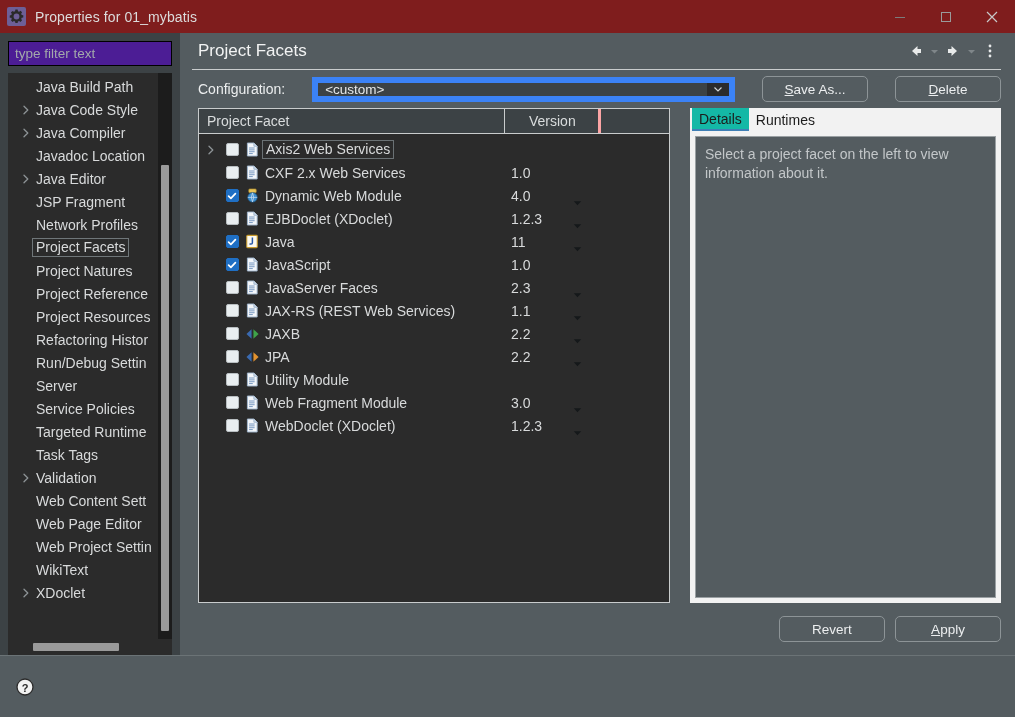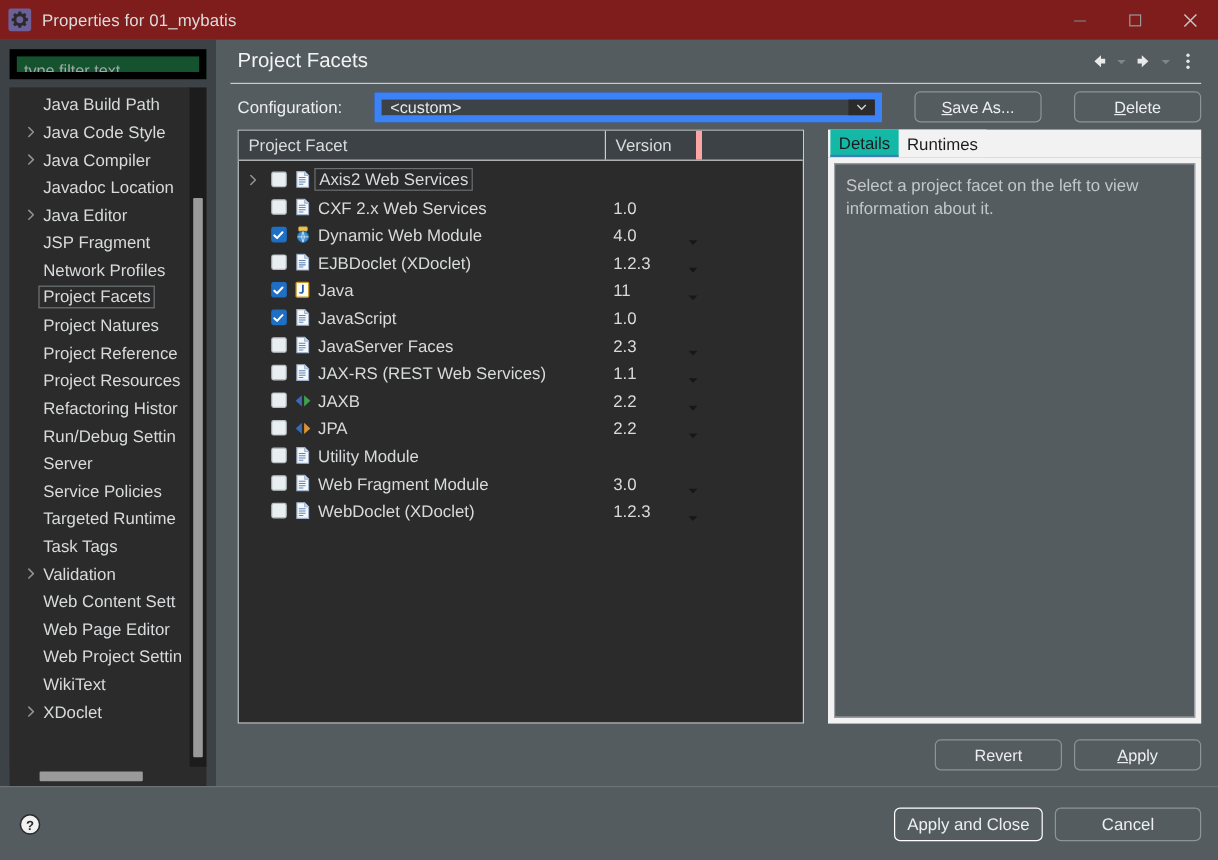--- a/index.html
+++ b/index.html
@@ -53,22 +53,22 @@
 
   
   #left {
     width: 180px; flex: 0 0 180px;
     background: #3c4245;
     display:flex; flex-direction:column;
     padding: 8px 8px 0 8px;
   }
   #filter {
     height: 25px; flex: 0 0 25px;
-    background: #14532d;
-    border: 6px solid #000000;
+    background: #4c1d95;
+    border: 1px solid #000000;
     color: #a3a9ab;
     font-size: 13.5px;
     padding: 0 6px;
     line-height: 23px;
     margin-bottom: 7px;
     overflow:hidden; white-space:nowrap;
   }
   #treewrap {
     flex: 1 1 auto;
     position: relative;
@@ -199,21 +199,21 @@
   }
   #facethead {
     height: 25px; flex:0 0 25px;
     display:flex;
     background: #3c4245;
     border-bottom: 1px solid #c9cccd;
     color:#d9dcdd; font-size:14px;
   }
   .hcell { display:flex; align-items:center; padding-left:8px; }
   .hcell.c1 { width: 306px; flex:0 0 306px; border-right:1px solid #c9cccd; }
-  .hcell.c2 { width: 80px; flex:0 0 80px; border-right:5px solid #fca5a5; }
+  .hcell.c2 { width: 80px; flex:0 0 80px; border-right:3px solid #fca5a5;margin-left:16px; }
   .hcell.c3 { flex:1 1 auto; }
   #facetbody { flex:1 1 auto; overflow:hidden; padding-top: 4px; }
   .frow { height: 23px; display:flex; align-items:center; }
   .fexp { width:24px; flex:0 0 24px; display:flex; align-items:center; justify-content:center; }
   .fexp svg { display:block; }
   .fchk { width:18px; flex:0 0 18px; display:flex; align-items:center; justify-content:center; }
   .cbox {
     width:13px; height:13px; border-radius:2px;
     background:#e9eef0; border:1px solid #b8bec1;
   }
@@ -773,19 +773,15 @@
     </div>
   </div>
 
   <div id="bottom">
     <div id="helpicon">
       <svg width="20" height="20" viewBox="0 0 20 20">
         <circle cx="10" cy="10" r="8" fill="#f2f2f2" stroke="#2b2b2b" stroke-width="1.3"></circle>
         <text x="10" y="14.5" font-family="Liberation Sans, sans-serif" font-size="11" font-weight="bold" fill="#2b2b2b" text-anchor="middle">?</text>
       </svg>
     </div>
-    <div id="bottombtns">
-      <div class="btn lg focused">Apply and Close</div>
-      <div class="btn lg">Cancel</div>
-    </div>
   </div>
 
 </div>
 
 </body></html>

